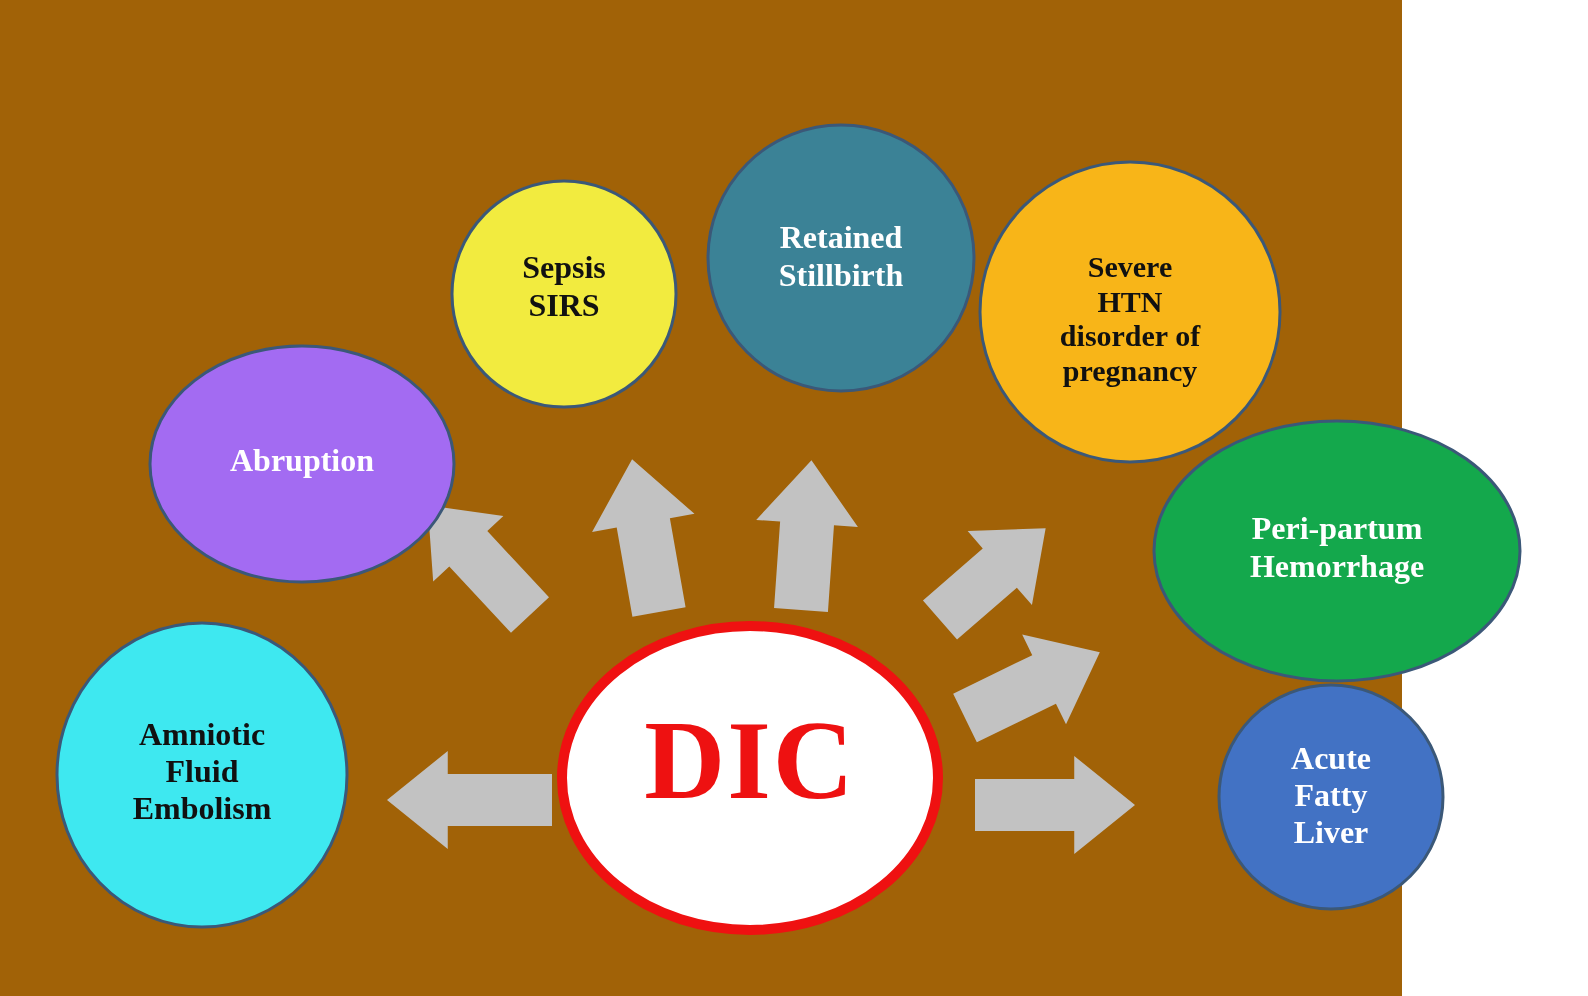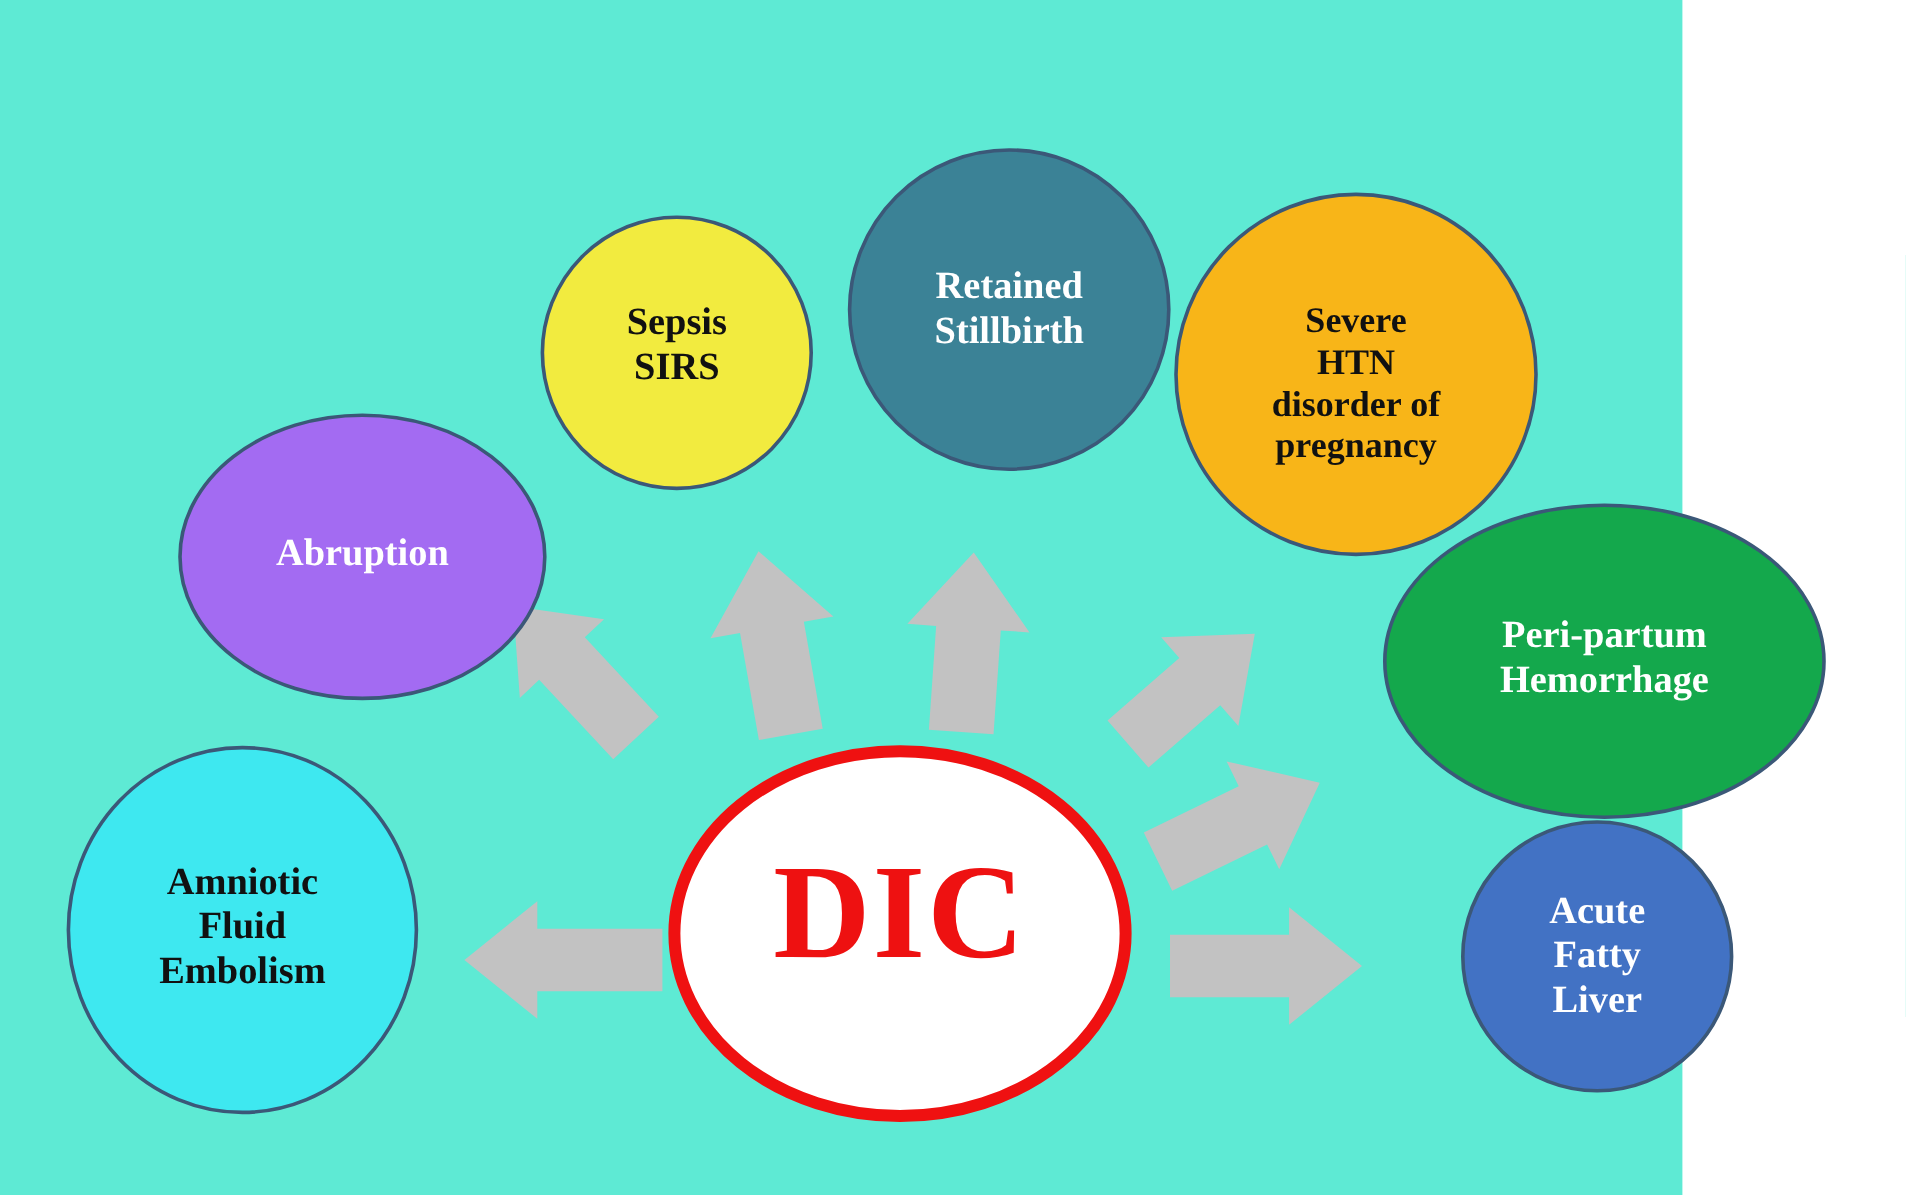--- a/index.html
+++ b/index.html
@@ -10,21 +10,21 @@
   body {
     width: 1588px;
     height: 996px;
     overflow: hidden;
     font-family: "Liberation Serif", "DejaVu Serif", serif;
   }
   #diagram-root {
     position: relative;
     width: 1402px;
     height: 996px;
-    background: #5eead4;
+    background: #a16207;
   }
   svg#diagram-canvas {
     display: block;
     width: 1588px;
     height: 996px;
   }
   .node-shape {
     stroke: #3b5878;
     stroke-width: 3;
   }

